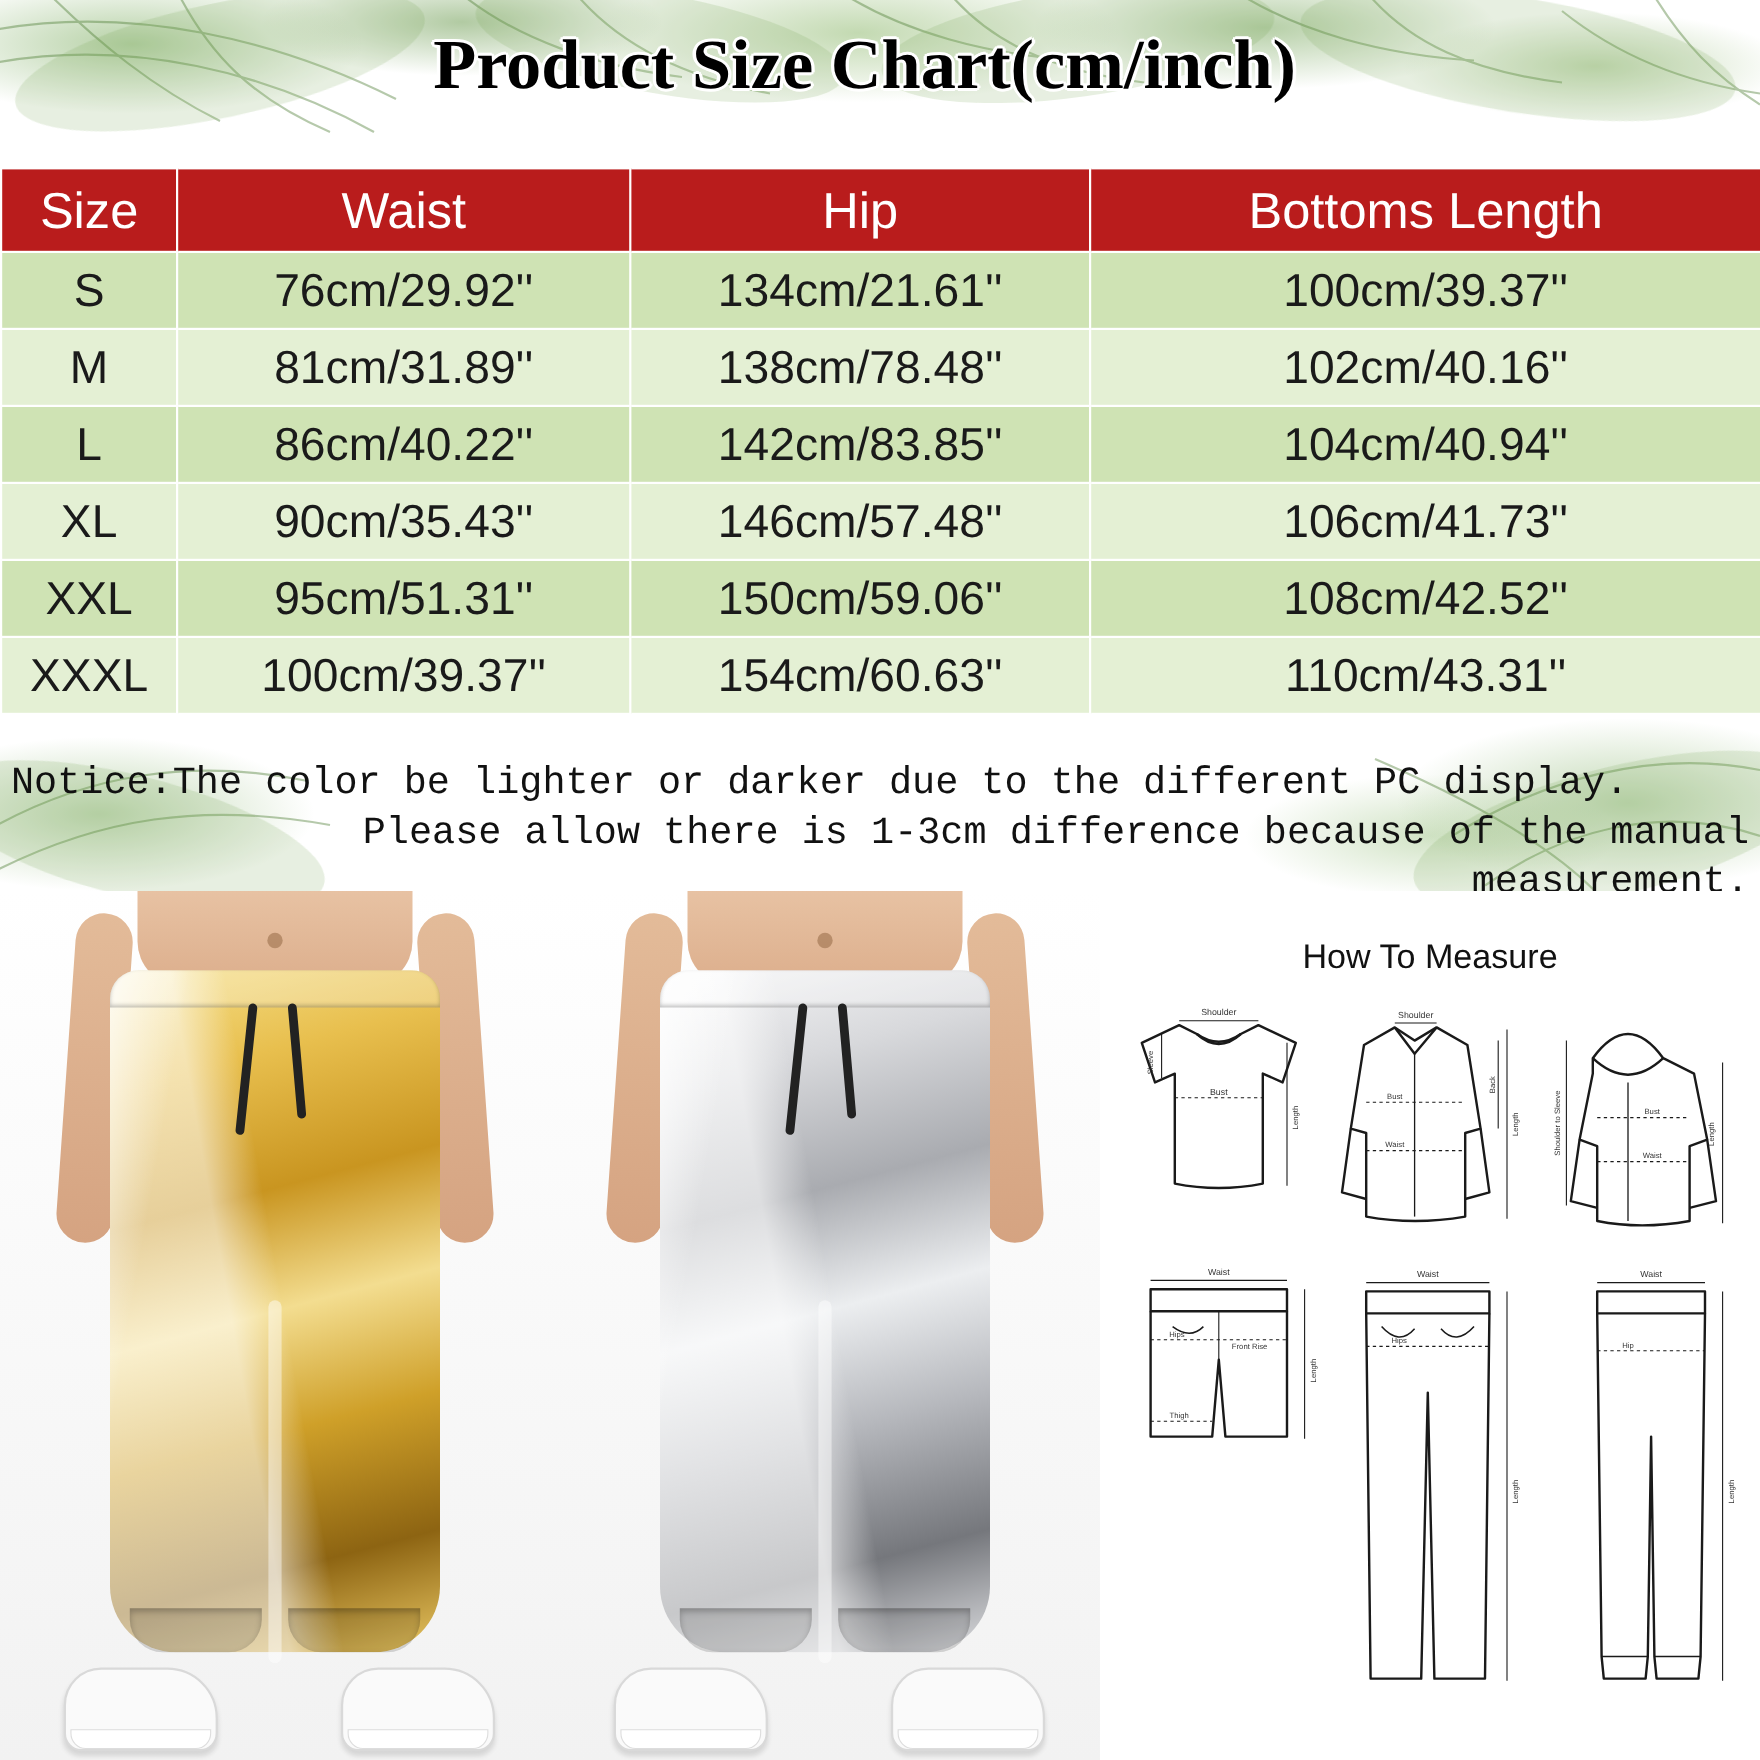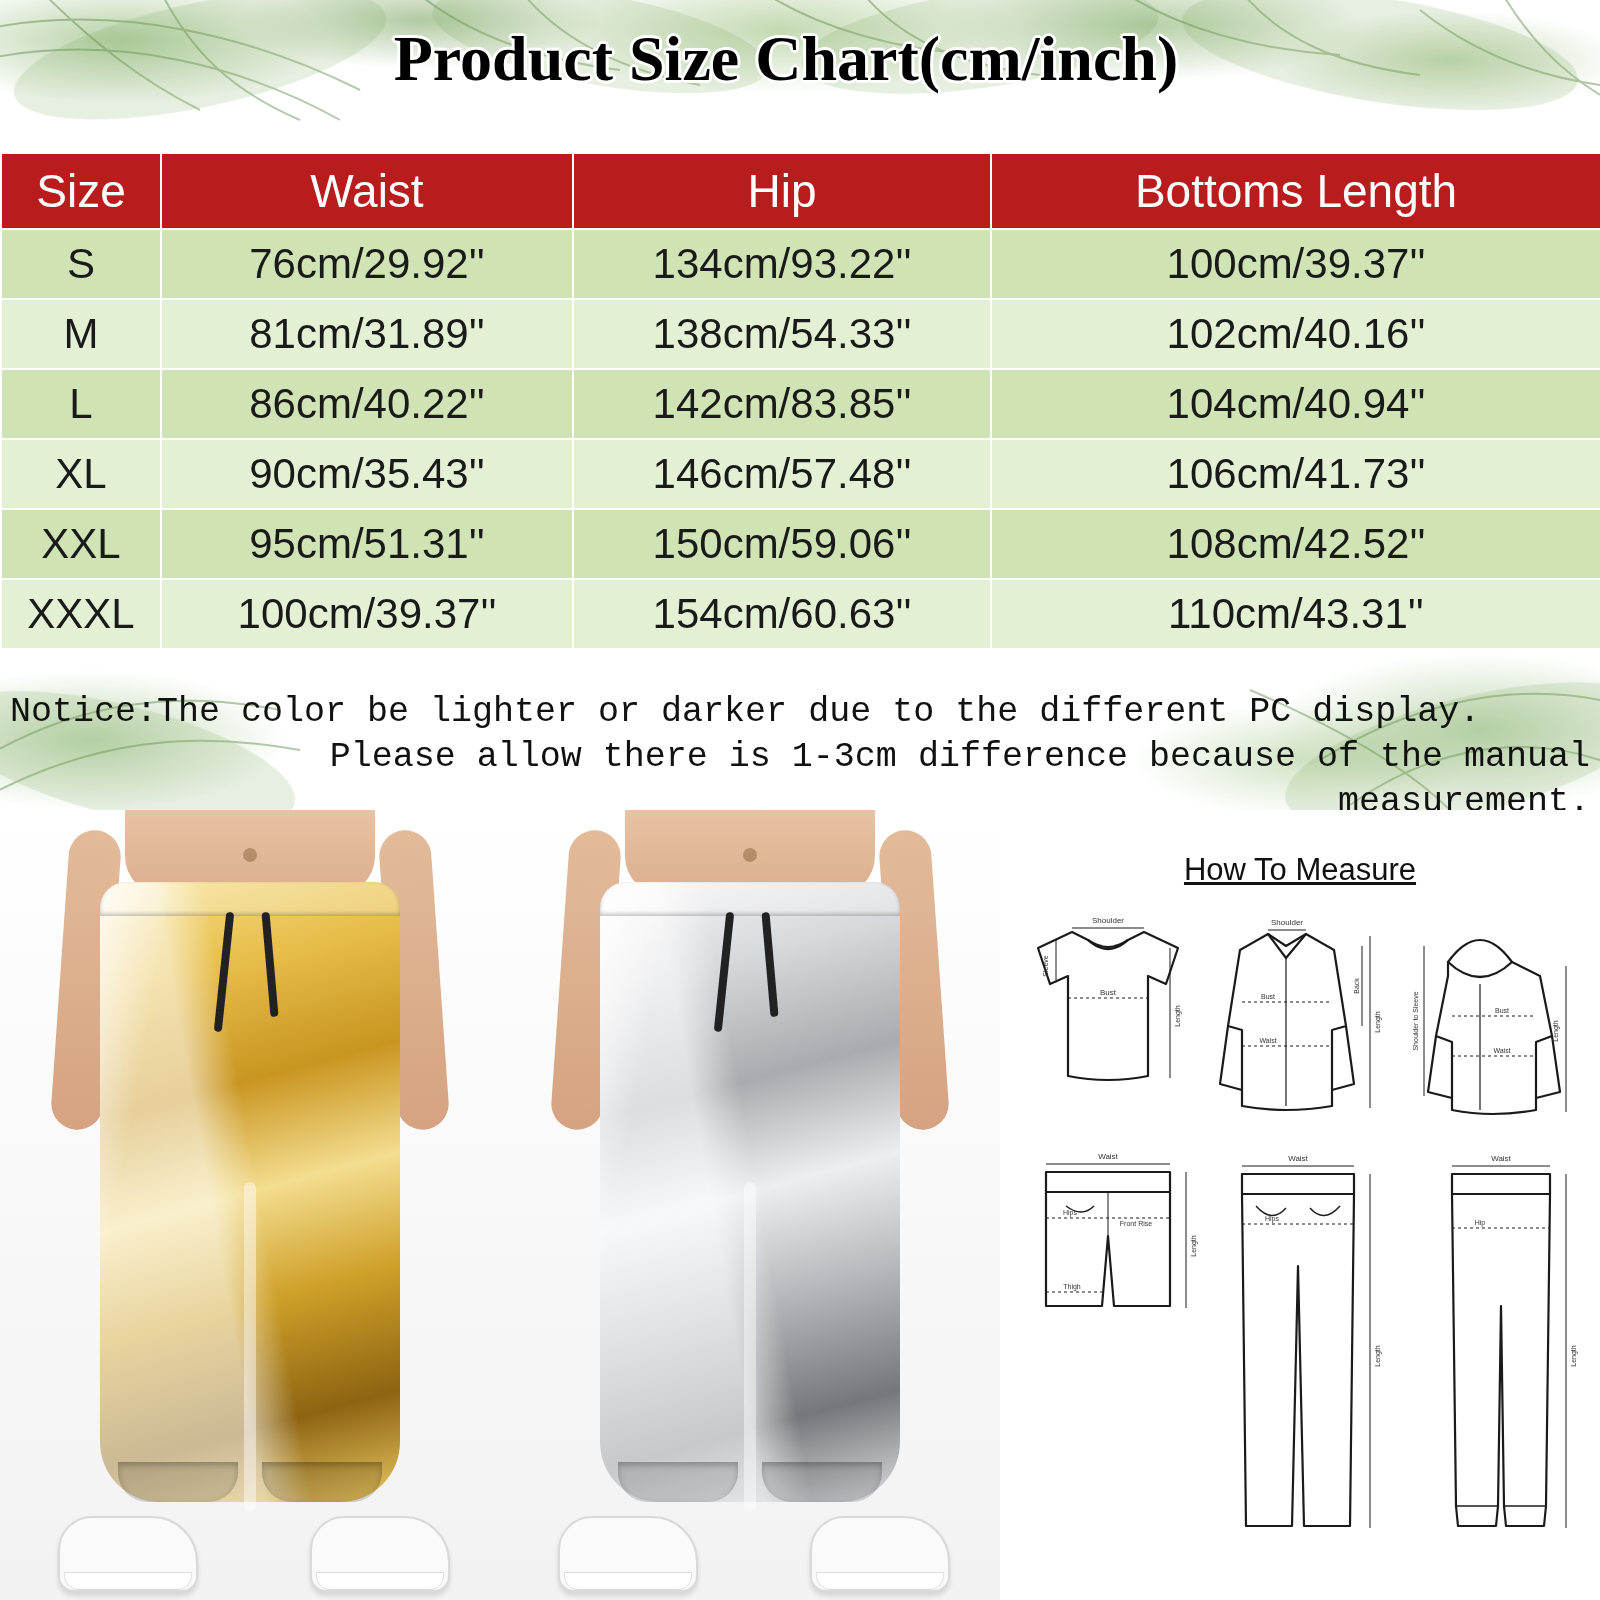--- a/index.html
+++ b/index.html
@@ -270,21 +270,20 @@
     background: #ffffff;
   }
   .measure-title {
     position: absolute;
     top: 42px;
     left: 0;
     width: 600px;
     text-align: center;
     font-size: 31px;
     color: #111111;
-    text-decoration: underline;
     font-family: "Liberation Sans", sans-serif;
   }
   .measure-grid {
     position: absolute;
     top: 96px;
     left: 10px;
     width: 580px;
     height: 670px;
   }
 </style>
@@ -339,27 +338,27 @@
         <th>Size</th>
         <th>Waist</th>
         <th>Hip</th>
         <th>Bottoms Length</th>
       </tr>
     </thead>
     <tbody>
       <tr class="row-dark">
         <td>S</td>
         <td>76cm/29.92''</td>
-        <td>134cm/93.22''</td>
+        <td>134cm/21.61''</td>
         <td>100cm/39.37''</td>
       </tr>
       <tr class="row-light">
         <td>M</td>
         <td>81cm/31.89''</td>
-        <td>138cm/54.33''</td>
+        <td>138cm/78.48''</td>
         <td>102cm/40.16''</td>
       </tr>
       <tr class="row-dark">
         <td>L</td>
         <td>86cm/40.22''</td>
         <td>142cm/83.85''</td>
         <td>104cm/40.94''</td>
       </tr>
       <tr class="row-light">
         <td>XL</td>

